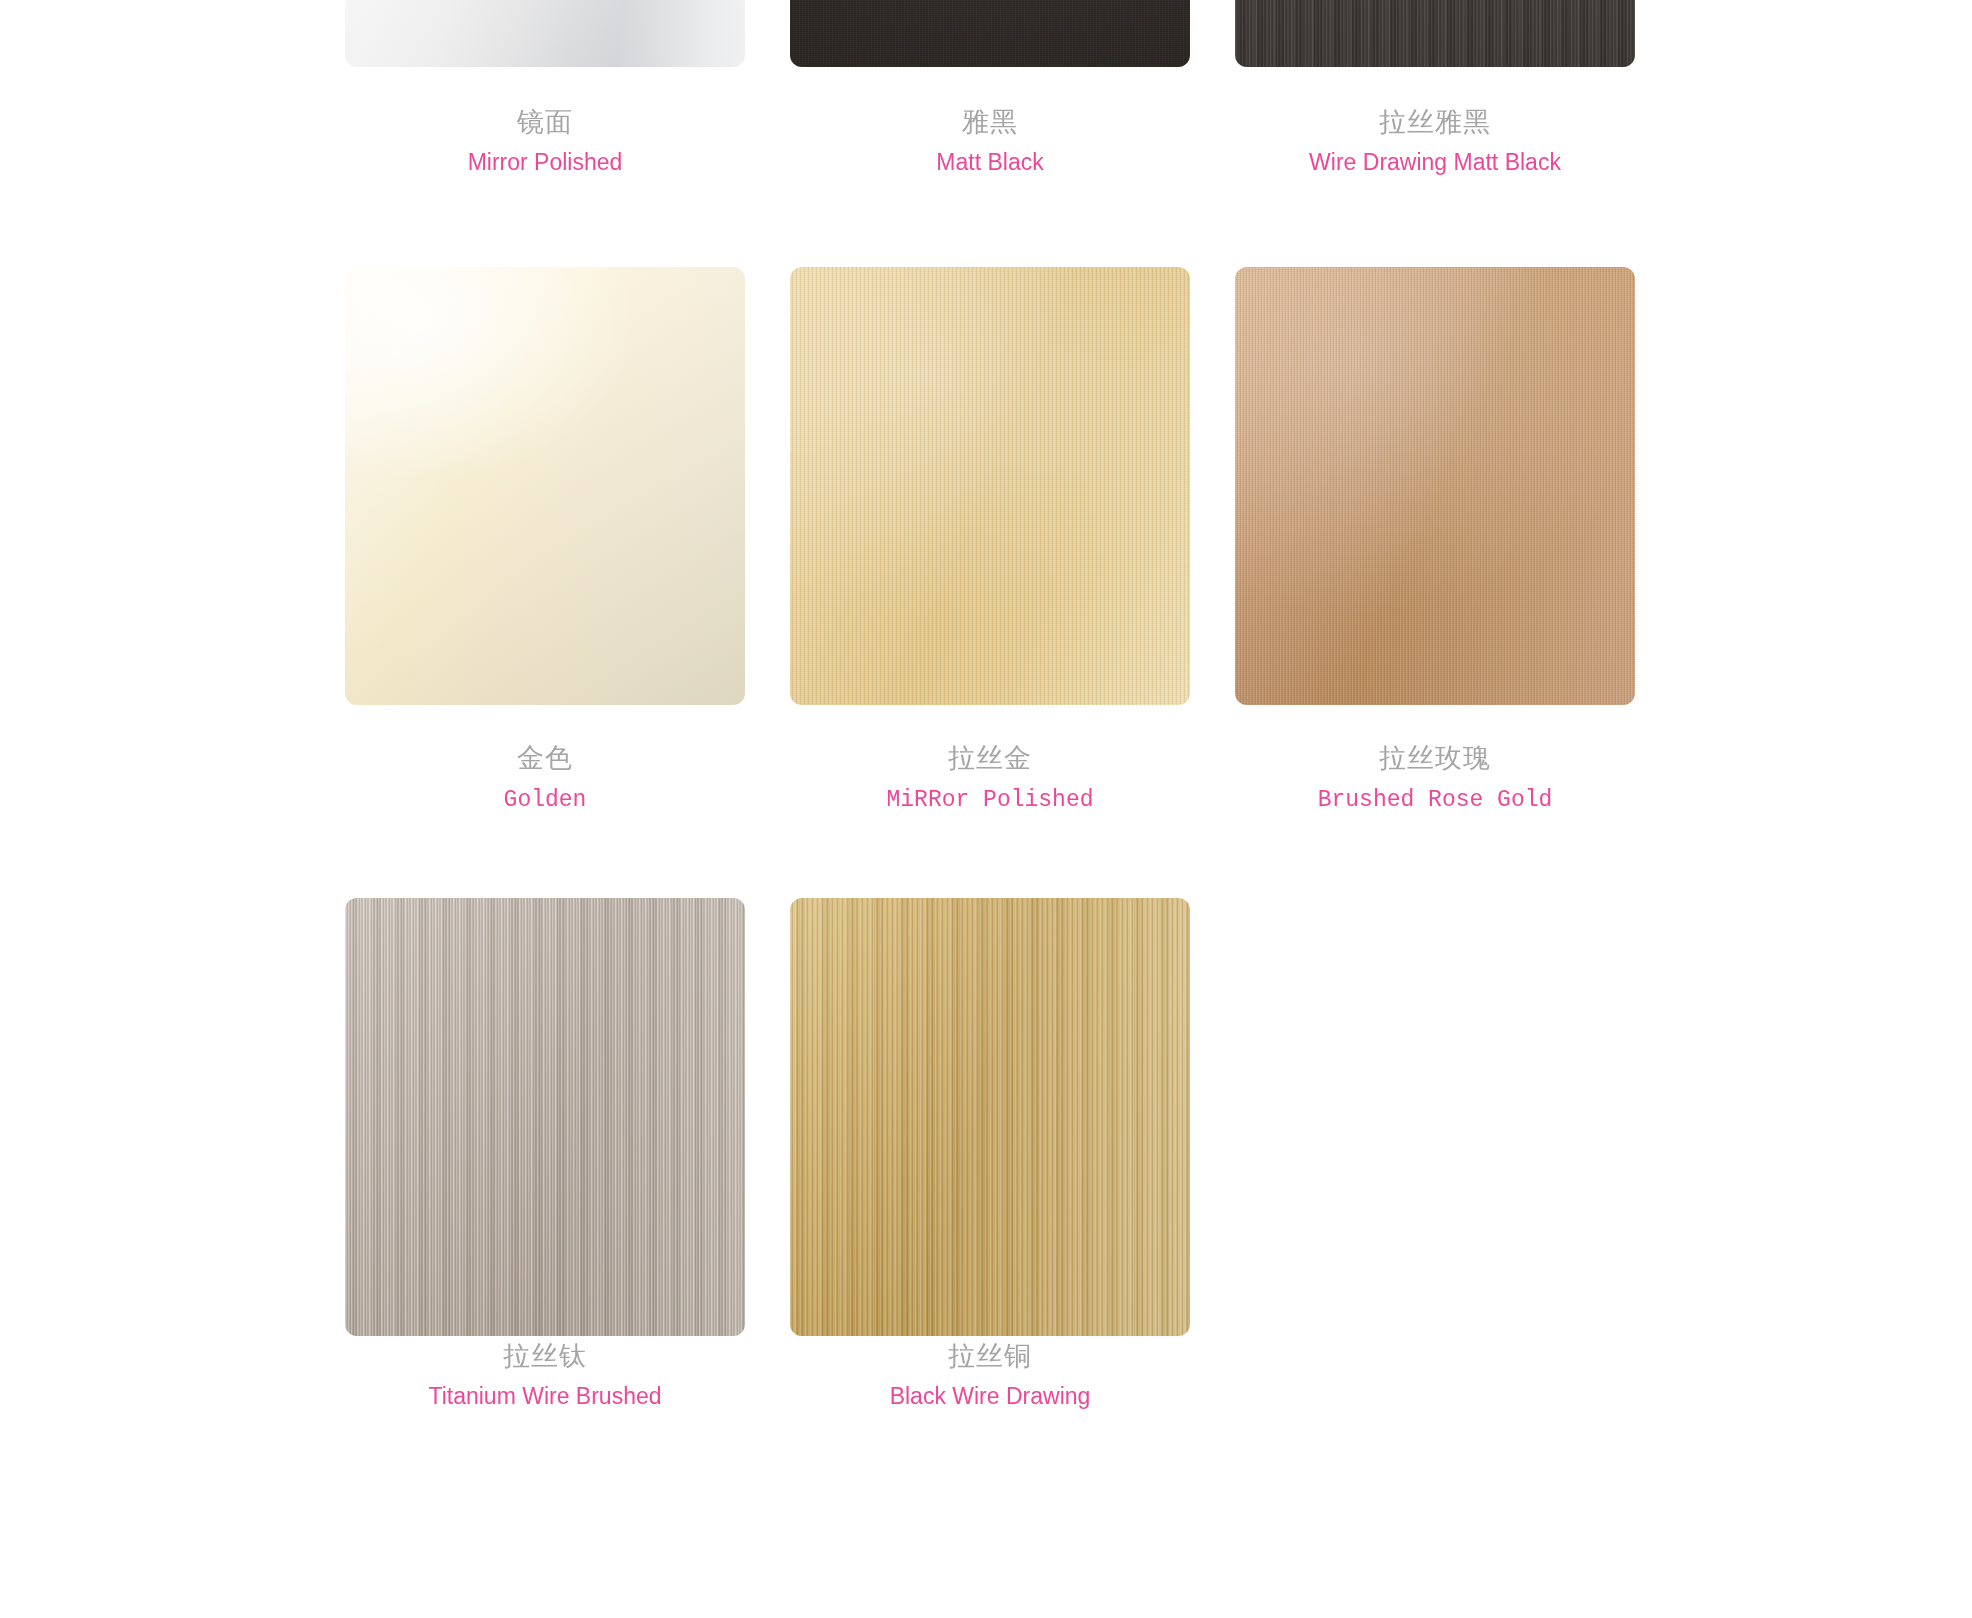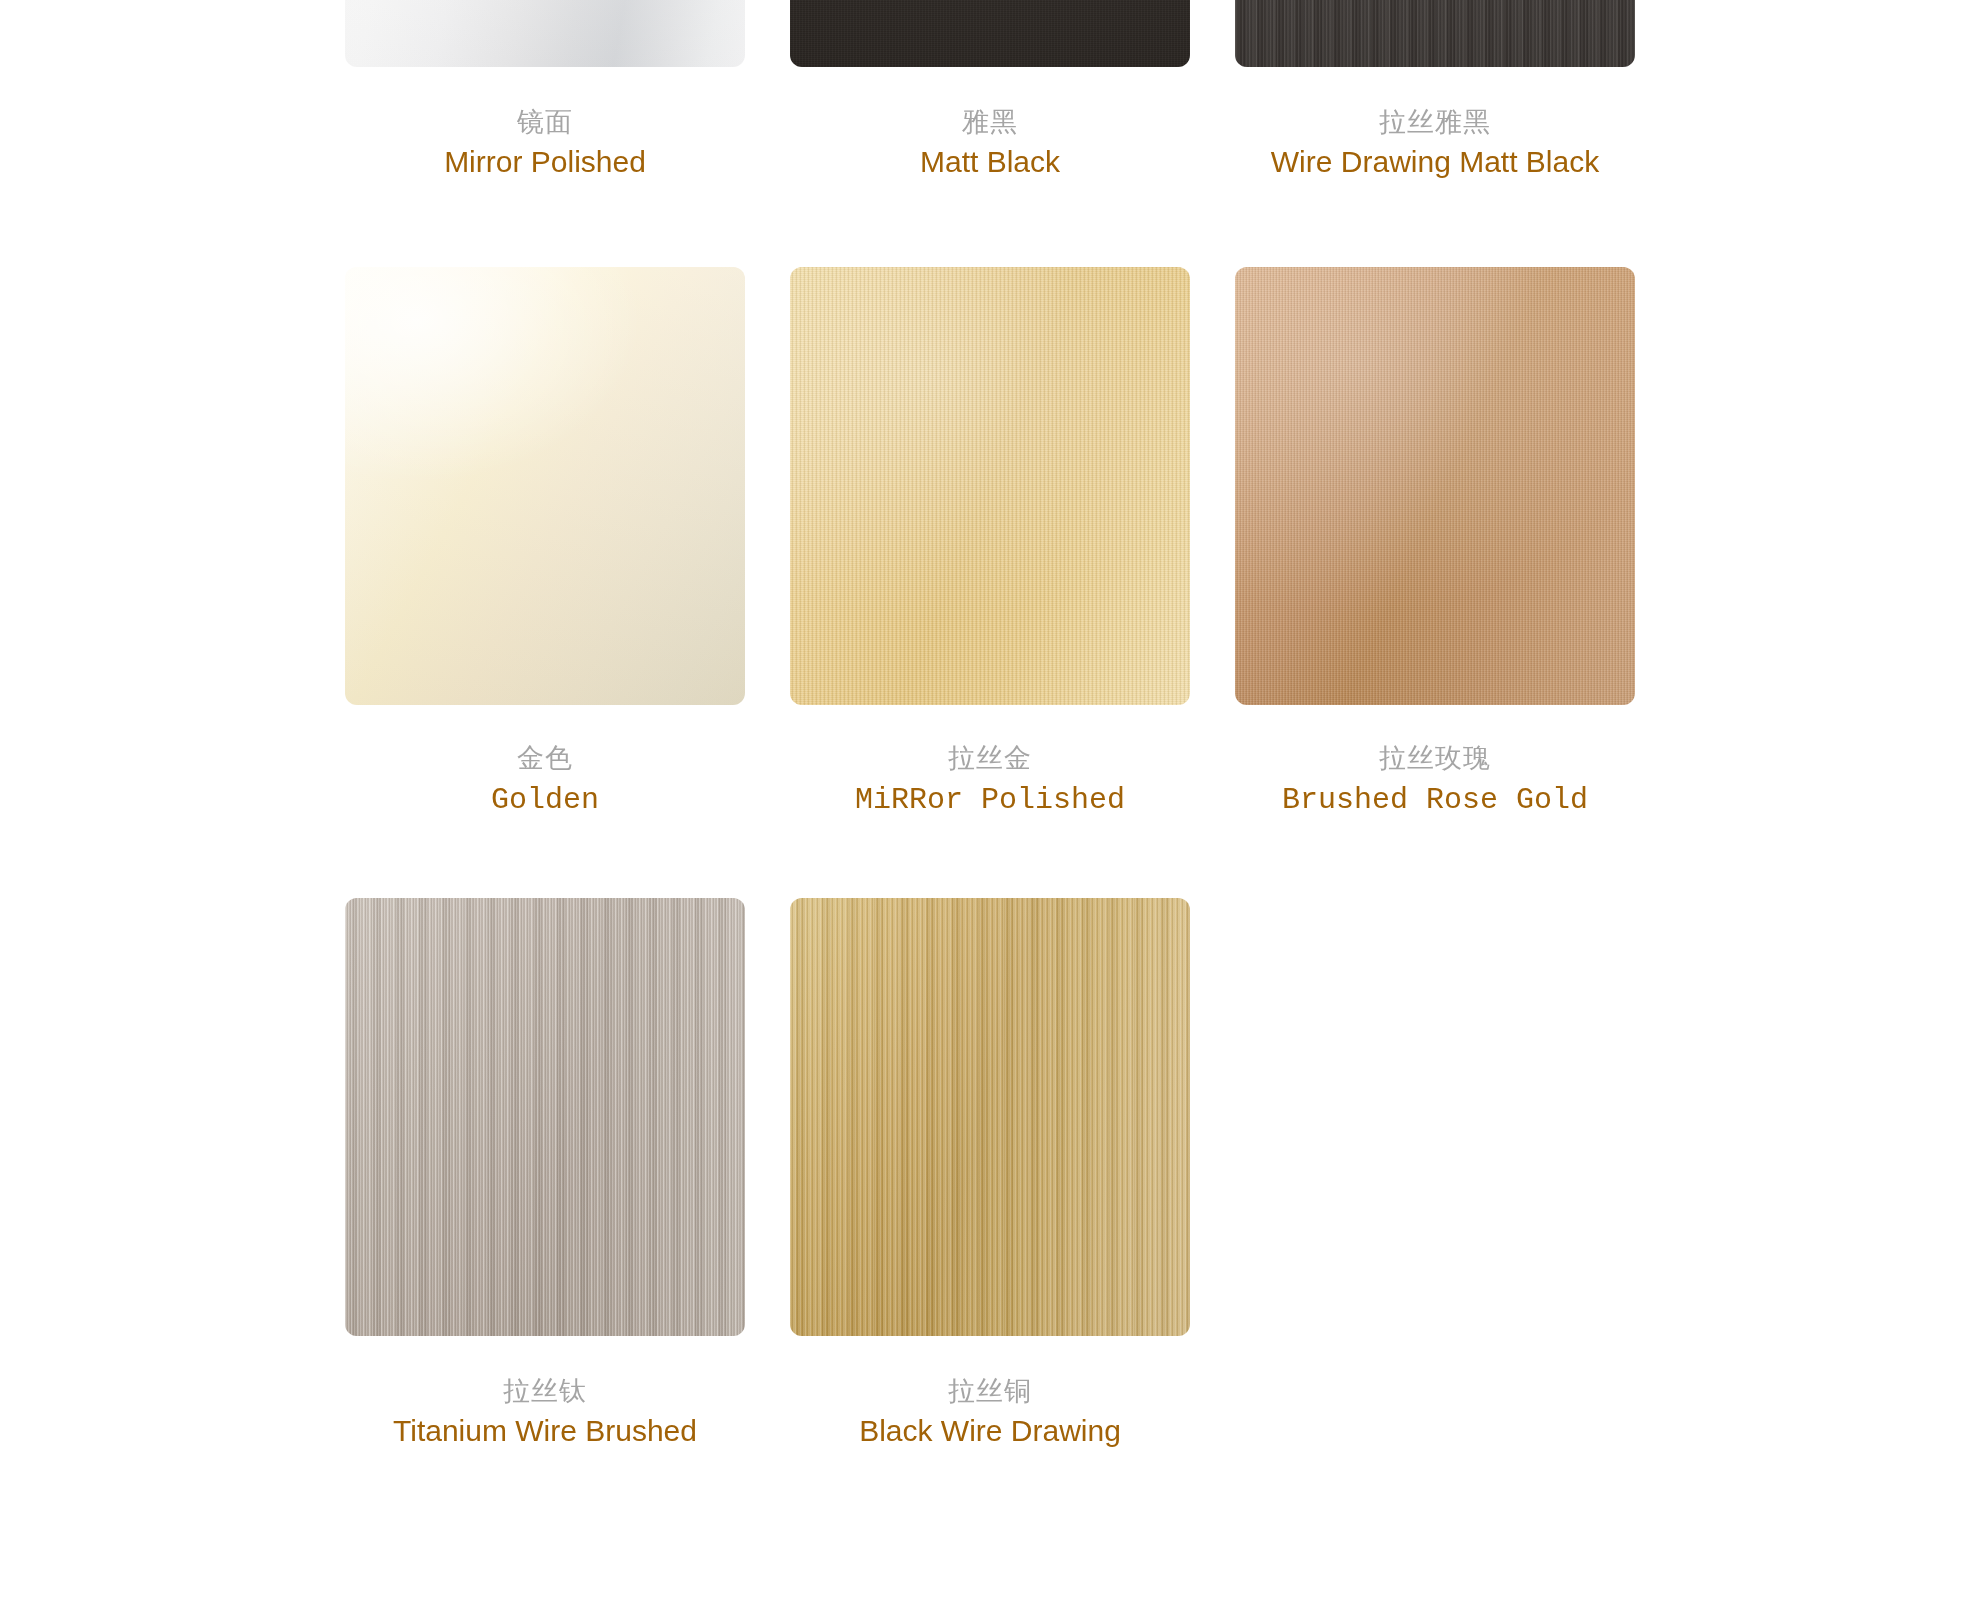--- a/index.html
+++ b/index.html
@@ -45,43 +45,43 @@
     text-align: center;
     color: #a3a3a3;
   }
   .caption-cn {
     font-size: 27px;
     line-height: 40px;
     letter-spacing: 1px;
     color: #a5a5a5;
   }
   .caption-en {
-    font-size: 30px;
+    font-size: 23px;
     line-height: 40px;
-    color: #a16207;
+    color: #ec4899;
     white-space: nowrap;
   }
 
   
   .col-1 { left: 345px; }
   .col-2 { left: 790px; }
   .col-3 { left: 1235px; }
 
   
   .row-1 { top: -333px; }
   .row-2 { top: 267px; font-family: Liberation Mono, monospace; }
   .row-3 { top: 898px; }
 
   .row-1 .swatch-tile { height: 400px; }
   .row-2 .swatch-tile { height: 438px; }
   .row-3 .swatch-tile { height: 438px; }
 
   .row-1 .swatch-caption { padding-top: 35px; }
   .row-2 .swatch-caption { padding-top: 35px; }
-  .row-3 .swatch-caption { padding-top: 35px; }
+  .row-3 .swatch-caption { }
 
   
 
   
   .fin-mirror {
     background:
       linear-gradient(100deg,
         #ffffff 0%, #fdfdfd 18%, #f7f7f8 34%,
         #ededee 50%, #e3e4e6 62%, #dcdee1 72%,
         #e8e9eb 82%, #f4f5f6 92%, #fafafb 100%);

